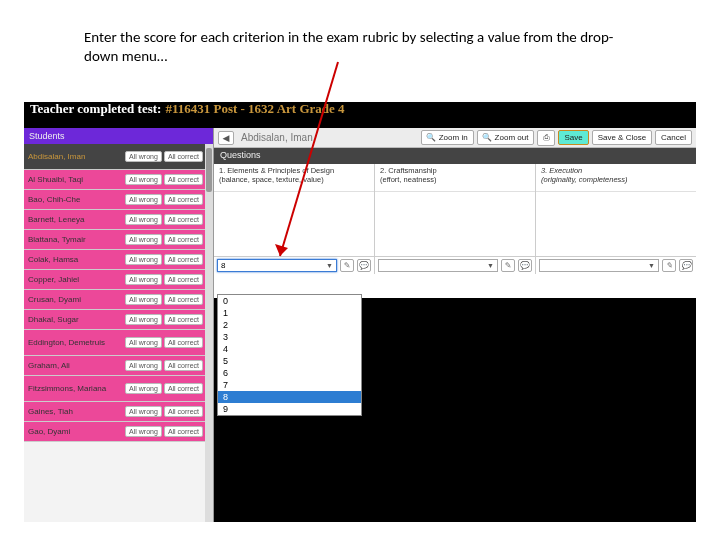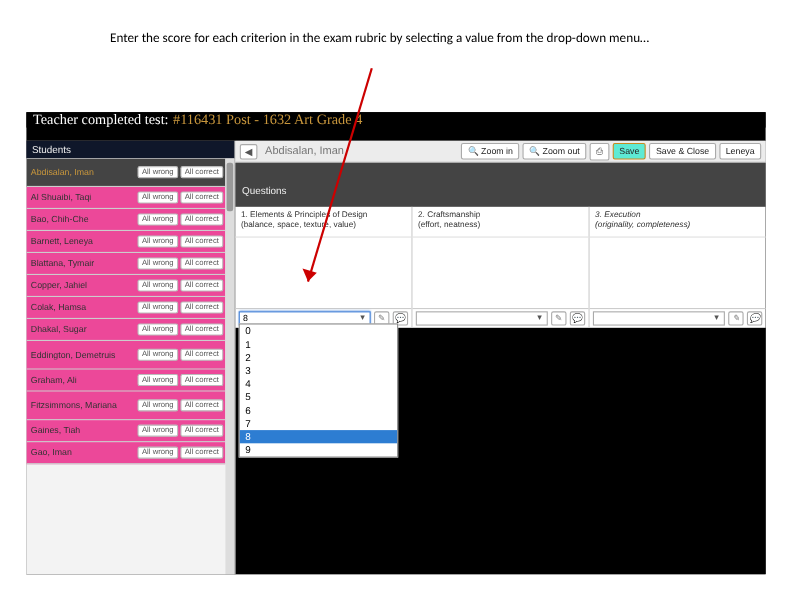--- a/index.html
+++ b/index.html
@@ -1,39 +1,39 @@
 <!DOCTYPE html>
 <html><head>
 <meta charset="utf-8">
 <style>
   * { box-sizing: border-box; margin: 0; padding: 0; }
   body { font-family: Arial, sans-serif; font-size: 10px; background: #fff; width: 720px; height: 540px; position: relative; overflow: hidden; }
-  .instruction { position: absolute; top: 28px; left: 100px; width: 560px; font-size: 12px; color: #000; font-family: Calibri, Arial, sans-serif; line-height: 1.25; }
+  .instruction { position: absolute; top: 28px; left: 84px; width: 560px; font-size: 15px; color: #000; font-family: Calibri, Arial, sans-serif; line-height: 1.25; }
   .app { position: absolute; top: 102px; left: 24px; right: 24px; bottom: 18px; background: #000; }
-  .titlebar { height: 14px; background: #000; color: #fff; display: flex; align-items: center; padding-left: 6px; font-size: 13px; font-family: Georgia, serif; }
+  .titlebar { height: 14px; background: #000; color: #fff; display: flex; align-items: center; padding-left: 6px; font-size: 13px; font-family: Georgia, serif; font-weight: bold; }
   .titlebar .gold { color: #c8963c; margin-left: 4px; }
   .body { position: absolute; top: 26px; left: 0; right: 0; bottom: 0; background: #000; }
   .sidebar { position: absolute; left: 0; top: 0; bottom: 0; width: 190px; background: #e8e8e8; border-right: 1px solid #999; }
-  .side-head { height: 16px; background: #0f172a; color: #eee; font-size: 9px; padding: 2px 5px; display: flex; justify-content: space-between; align-items: center; }
+  .side-head { height: 16px; background: #6d28d9; color: #eee; font-size: 9px; padding: 2px 5px; display: flex; justify-content: space-between; align-items: center; }
   .side-list { position: absolute; top: 16px; left: 0; right: 8px; bottom: 0; overflow: hidden; background: #f3f3f3; }
   .scrollb { position: absolute; right: 0; top: 16px; bottom: 0; width: 8px; background: #ddd; }
   .scrollb .thumb { position: absolute; top: 4px; left: 1px; right: 1px; height: 44px; background: #999; border-radius: 2px; }
   .srow { display: flex; align-items: center; border-bottom: 1px solid #ccc; height: 20px; background: #ec4899; }
   .srow.tall { height: 26px; }
   .srow.sel { background: #444; }
   .sname { flex: 1; font-size: 8px; color: #333; padding: 0 4px; line-height: 1; overflow: hidden; }
   .srow.sel .sname { color: #c8963c; }
   .sbtn { font-size: 7px; background: #fff; border: 1px solid #bbb; border-radius: 2px; padding: 1px 3px; margin-right: 2px; color: #555; white-space: nowrap; }
   .main { position: absolute; left: 190px; right: 0; top: 0; height: 170px; background: #fff; }
   .toolbar { height: 20px; background: #ececec; border-bottom: 1px solid #bbb; display: flex; align-items: center; padding: 0 4px; gap: 3px; }
   .tb-back { width: 16px; height: 14px; background: #fff; border: 1px solid #aaa; border-radius: 2px; display: flex; align-items: center; justify-content: center; font-size: 9px; color: #555; }
   .tb-name { flex: 1; font-size: 10px; color: #777; padding-left: 4px; }
   .tbtn { font-size: 8px; background: #fff; border: 1px solid #aaa; border-radius: 2px; padding: 2px 5px; color: #222; display: flex; align-items: center; gap: 2px; }
   .tbtn.save { background: #5eead4; border-color: #c78a1f; }
-  .qbar { height: 16px; background: #444; color: #eee; font-size: 9px; padding: 20px 6px; }
+  .qbar { height: 16px; background: #444; color: #eee; font-size: 9px; padding: 2px 6px; }
   .qgrid { display: flex; height: 110px; }
   .qcol { flex: 1; border-right: 1px solid #ccc; position: relative; }
   .qcol:last-child { border-right: none; font-style: italic; }
   .qhead { font-size: 7.5px; color: #333; padding: 3px 5px; line-height: 1.15; border-bottom: 1px solid #e0e0e0; height: 28px; }
   .qfoot { position: absolute; bottom: 0; left: 0; right: 0; height: 18px; border-top: 1px solid #ccc; display: flex; align-items: center; padding: 0 3px; gap: 3px; }
   .qsel { flex: 1; height: 13px; border: 1px solid #aaa; background: #fff; font-size: 8px; padding: 0 3px; position: relative; display: flex; align-items: center; justify-content: space-between; }
   .qsel.active { border-color: #3a7bd5; box-shadow: 0 0 2px #3a7bd5; }
   .qchev { font-size: 7px; color: #555; }
   .qicon { width: 14px; height: 13px; border: 1px solid #aaa; background: #fff; border-radius: 2px; display: flex; align-items: center; justify-content: center; font-size: 8px; color: #777; }
   .dropdown { position: absolute; left: 193px; top: 166px; width: 145px; background: #fff; border: 1px solid #888; z-index: 20; }
@@ -81,26 +81,31 @@
             <div class="sname">Barnett, Leneya</div>
             <div class="sbtn">All wrong</div>
             <div class="sbtn">All correct</div>
           </div>
           <div class="srow">
             <div class="sname">Blattana, Tymair</div>
             <div class="sbtn">All wrong</div>
             <div class="sbtn">All correct</div>
           </div>
           <div class="srow">
+            <div class="sname">Colak, Hamsa</div>
+            <div class="sbtn">All wrong</div>
+            <div class="sbtn">All correct</div>
+          </div>
+          <div class="srow">
             <div class="sname">Copper, Jahiel</div>
             <div class="sbtn">All wrong</div>
             <div class="sbtn">All correct</div>
           </div>
           <div class="srow">
-            <div class="sname">Colak, Hamsa</div>
+            <div class="sname">Crusan, Dyami</div>
             <div class="sbtn">All wrong</div>
             <div class="sbtn">All correct</div>
           </div>
           <div class="srow">
             <div class="sname">Dhakal, Sugar</div>
             <div class="sbtn">All wrong</div>
             <div class="sbtn">All correct</div>
           </div>
           <div class="srow tall">
             <div class="sname">Eddington, Demetruis</div>
@@ -116,21 +121,21 @@
             <div class="sname">Fitzsimmons, Mariana</div>
             <div class="sbtn">All wrong</div>
             <div class="sbtn">All correct</div>
           </div>
           <div class="srow">
             <div class="sname">Gaines, Tiah</div>
             <div class="sbtn">All wrong</div>
             <div class="sbtn">All correct</div>
           </div>
           <div class="srow">
-            <div class="sname">Gao, Iman</div>
+            <div class="sname">Gao, Dyami</div>
             <div class="sbtn">All wrong</div>
             <div class="sbtn">All correct</div>
           </div>
         </div>
       <div class="scrollb">
           <div class="thumb"></div>
         </div>
     </div>
 
     <div class="main">
@@ -141,21 +146,21 @@
             <span>🔍</span>
             <span>Zoom in</span>
           </div>
         <div class="tbtn">
             <span>🔍</span>
             <span>Zoom out</span>
           </div>
         <div class="tbtn" style="width:18px;justify-content:center;">⎙</div>
         <div class="tbtn save">Save</div>
         <div class="tbtn">Save &amp; Close</div>
-        <div class="tbtn">Leneya</div>
+        <div class="tbtn">Cancel</div>
       </div>
       <div class="qbar">Questions</div>
       <div class="qgrid" id="qgrid">
           <div class="qcol">
             <div class="qhead">1. Elements &amp; Principles of Design<br>(balance, space, texture, value)</div>
             <div class="qfoot">
               <div class="qsel active">
                 <span>8</span>
                 <span class="qchev">▼</span>
               </div>

